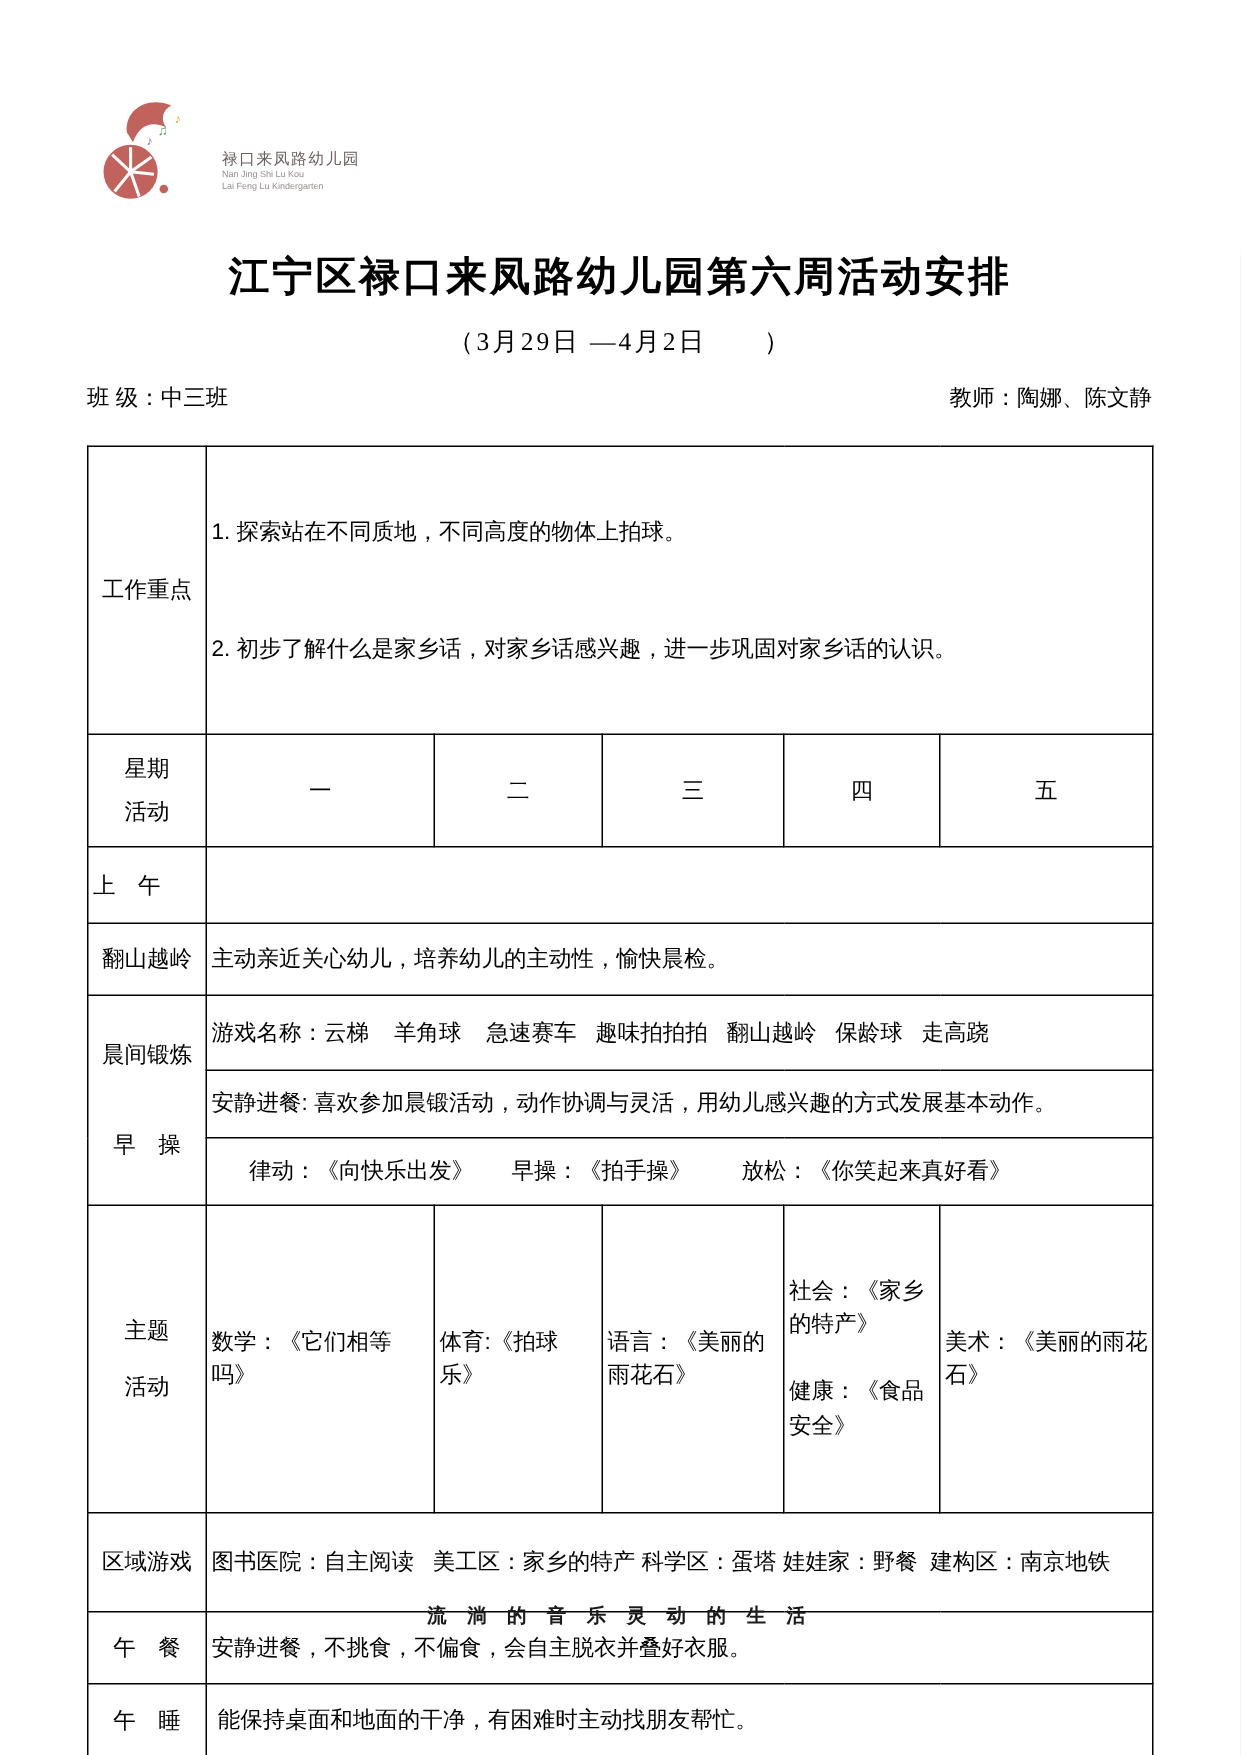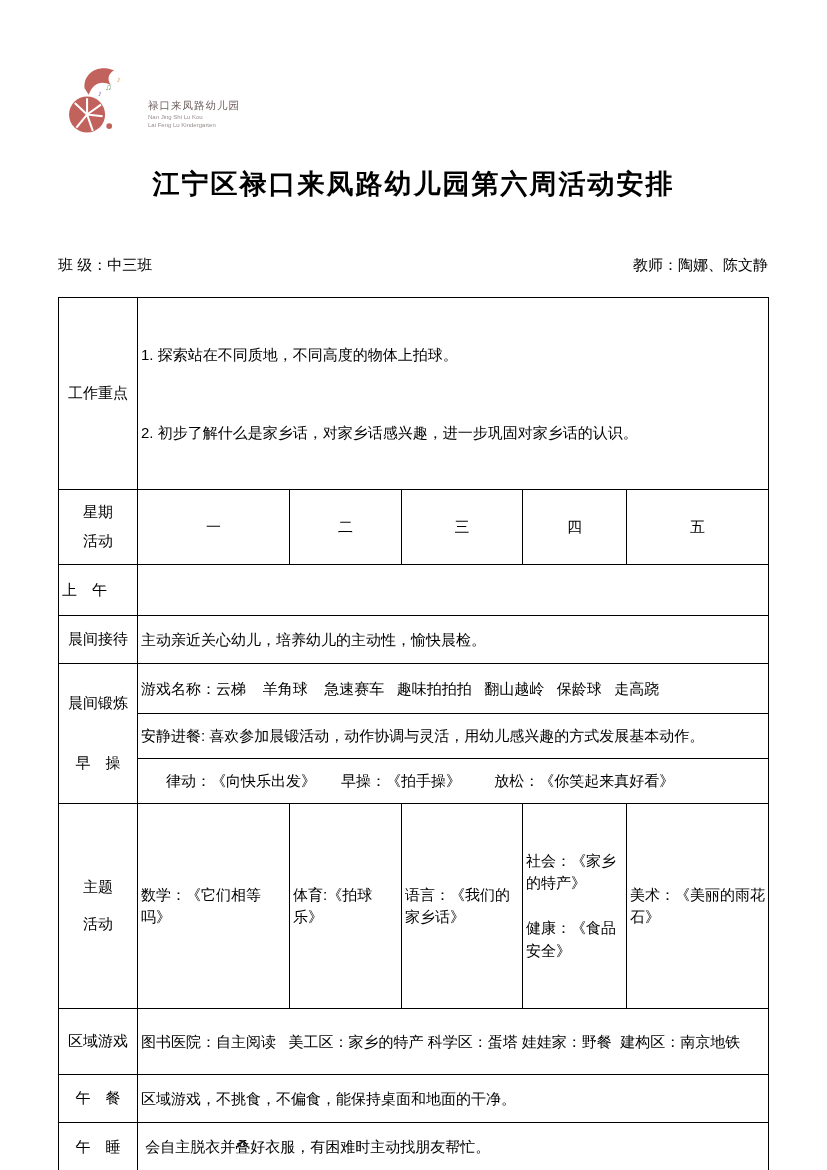--- a/index.html
+++ b/index.html
@@ -74,20 +74,21 @@
       <text x="69" y="24" font-size="10" fill="#e8a33d">♪</text>
     </svg>
     <div id="logo-text">
       <div class="logo-cn">禄口来凤路幼儿园</div>
       <div class="logo-en">Nan Jing Shi Lu Kou</div>
       <div class="logo-en">Lai Feng Lu Kindergarten</div>
     </div>
   </div>
 
   <div class="doc-title">江宁区禄口来凤路幼儿园第六周活动安排</div>
+  <div class="doc-date">（3月29日 —4月2日　　）</div>
 
   <div class="info-line">
     <span>班 级：中三班</span>
     <span>教师：陶娜、陈文静</span>
   </div>
 
   <table class="sched">
     <colgroup>
       <col style="width:79px">
         <col style="width:152px">
@@ -119,21 +120,21 @@
       <td class="day">四</td>
       <td class="day">五</td>
     </tr>
 
     <tr>
       <td class="lbl lbl-left" style="height:46px">上　午</td>
       <td class="ct" colspan="5"></td>
     </tr>
 
     <tr>
-      <td class="lbl" style="height:43px">晨间接待</td>
+      <td class="lbl" style="height:43px">翻山越岭</td>
       <td class="ct" colspan="5">主动亲近关心幼儿，培养幼儿的主动性，愉快晨检。</td>
     </tr>
 
     <tr>
       <td class="lbl" rowspan="3">
         <div class="span-label">
           <span>晨间锻炼</span>
           <span>早　操</span>
         </div>
       </td>
@@ -148,41 +149,42 @@
 
     <tr>
       <td class="lbl" style="height:200px">
         <div class="two-line" style="gap:18px">
           <span>主题</span>
           <span>活动</span>
         </div>
       </td>
       <td class="ct clip1">数学：《它们相等吗》</td>
       <td class="ct clip1">体育:《拍球乐》</td>
-      <td class="theme-cell">语言：《我们的家乡话》</td>
+      <td class="theme-cell">语言：《美丽的雨花石》</td>
       <td class="theme-cell">社会：《家乡
 的特产》
 
 健康：《食品
 安全》</td>
       <td class="theme-cell">美术：《美丽的雨花石》</td>
     </tr>
 
     <tr>
       <td class="lbl" style="height:61px">区域游戏</td>
       <td class="ct" colspan="5">图书医院：自主阅读   美工区：家乡的特产 科学区：蛋塔 娃娃家：野餐  建构区：南京地铁</td>
     </tr>
 
     <tr>
       <td class="lbl" style="height:43px">午　餐</td>
-      <td class="ct" colspan="5">区域游戏，不挑食，不偏食，能保持桌面和地面的干净。</td>
+      <td class="ct" colspan="5">安静进餐，不挑食，不偏食，会自主脱衣并叠好衣服。</td>
     </tr>
 
     <tr>
       <td class="lbl" style="height:44px">午　睡</td>
-      <td class="ct" colspan="5"> 会自主脱衣并叠好衣服，有困难时主动找朋友帮忙。</td>
+      <td class="ct" colspan="5"> 能保持桌面和地面的干净，有困难时主动找朋友帮忙。</td>
     </tr>
 
   </tbody>
     </table>
 
+  <div class="page-footer">流 淌 的 音 乐    灵 动 的 生 活</div>
 
 </div>
 
 </body></html>

